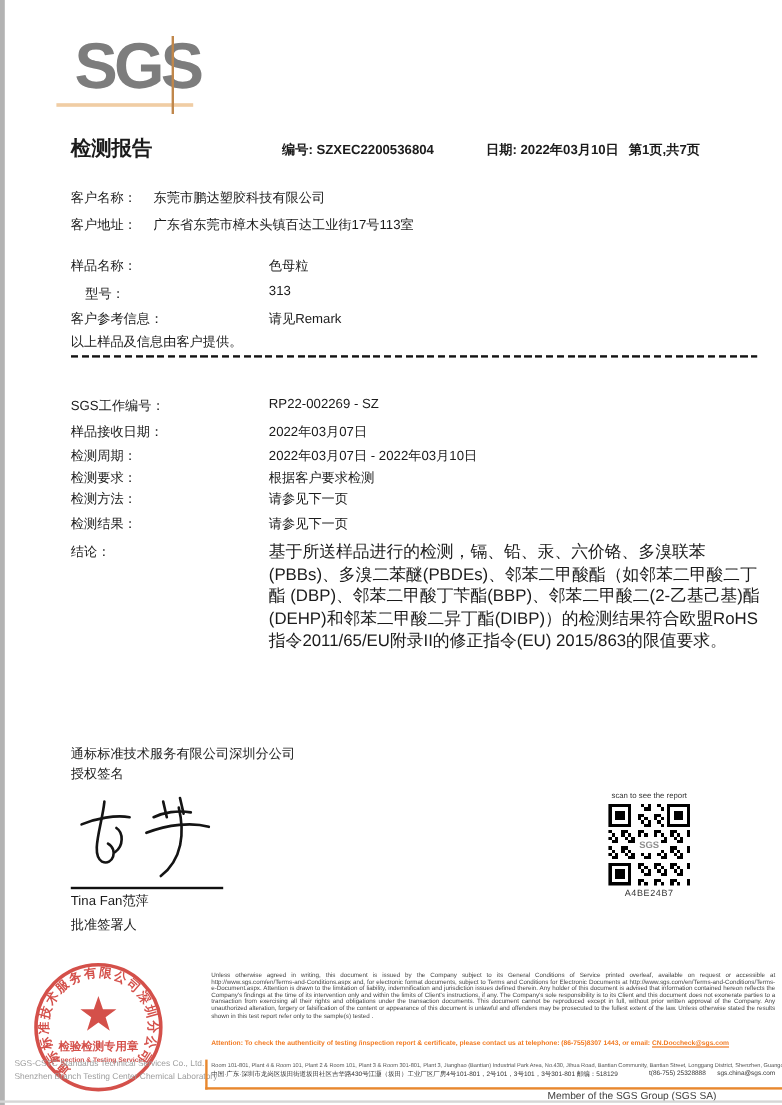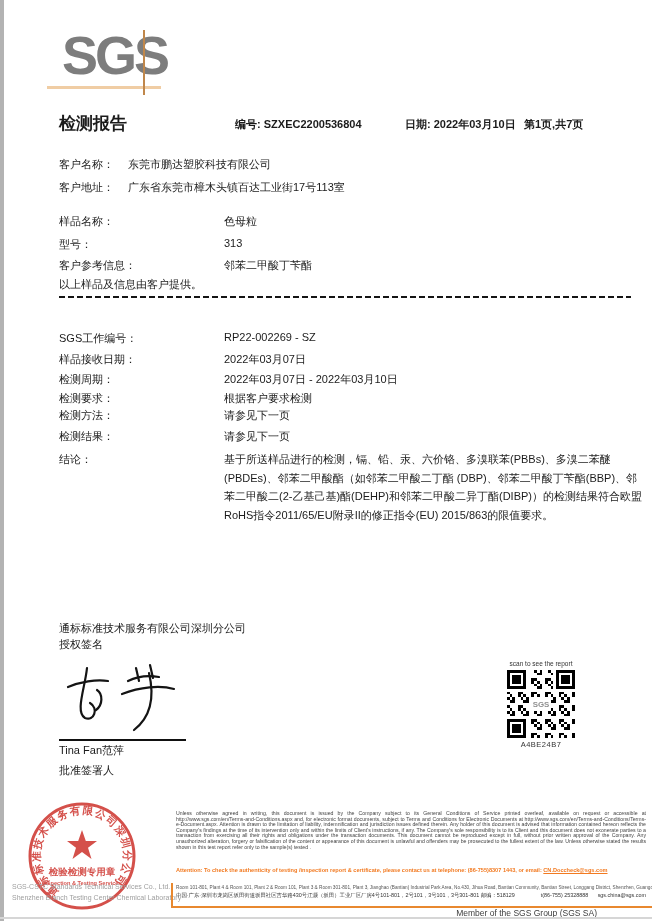--- a/index.html
+++ b/index.html
@@ -21,21 +21,21 @@
   .doc-title{left:59px;top:112px;font-size:17px;font-weight:bold;}
   .hmeta{top:117px;font-size:11px;font-weight:bold;white-space:nowrap;}
 
   .lbl{left:59px;}
   .val-c{left:128px;}
   .val-s{left:224px;}
 
   .dashline{left:59px;top:296px;width:572px;height:2px;
     background:repeating-linear-gradient(90deg,#141414 0 6px,transparent 6px 9px);}
 
-  .concl{left:224px;top:450px;width:418px;font-size:11px;line-height:18.5px;color:#1b1b1b;white-space:normal;}
+  .concl{left:224px;top:450px;width:418px;font-size:14px;line-height:18.5px;color:#1b1b1b;white-space:normal;}
 
   .sig-underline{left:59px;top:739px;width:127px;height:2px;background:#111;}
 
   .qr-caption{left:503px;top:660px;width:76px;text-align:center;font-size:6.5px;color:#333;}
   .qr-box{left:507px;top:670px;width:68px;height:68px;}
   .qr-code-label{left:503px;top:740px;width:76px;text-align:center;font-size:7.5px;color:#333;letter-spacing:.5px;}
 
   .stamp{left:24px;top:798px;width:116px;height:116px;opacity:.88;}
   .co-gray1{left:12px;top:883px;font-size:7px;color:#9e9e9e;white-space:nowrap;}
   .co-gray2{left:12px;top:894px;font-size:7px;color:#9e9e9e;white-space:nowrap;}
@@ -78,26 +78,26 @@
   <div>
     <span class="abs t lbl" style="top:180px;">客户地址：</span>
     <span class="abs t val-c" style="top:180px;">广东省东莞市樟木头镇百达工业街17号113室</span>
   </div>
 
   <div>
     <span class="abs t lbl" style="top:214px;">样品名称：</span>
     <span class="abs t val-s" style="top:214px;">色母粒</span>
   </div>
   <div>
-    <span class="abs t lbl" style="top:237px;">型号：</span>
+    <span class="abs t lbl" style="top:237px;margin-left:12px;">型号：</span>
     <span class="abs t val-s" style="top:237px;">313</span>
   </div>
   <div>
     <span class="abs t lbl" style="top:258px;">客户参考信息：</span>
-    <span class="abs t val-s" style="top:258px;">邻苯二甲酸丁苄酯</span>
+    <span class="abs t val-s" style="top:258px;">请见Remark</span>
   </div>
   <div class="abs t lbl" style="top:277px;">以上样品及信息由客户提供。</div>
 
   <div class="abs dashline"></div>
 
   <div>
     <span class="abs t lbl" style="top:331px;">SGS工作编号：</span>
     <span class="abs t val-s" style="top:331px;">RP22-002269 - SZ</span>
   </div>
   <div>

